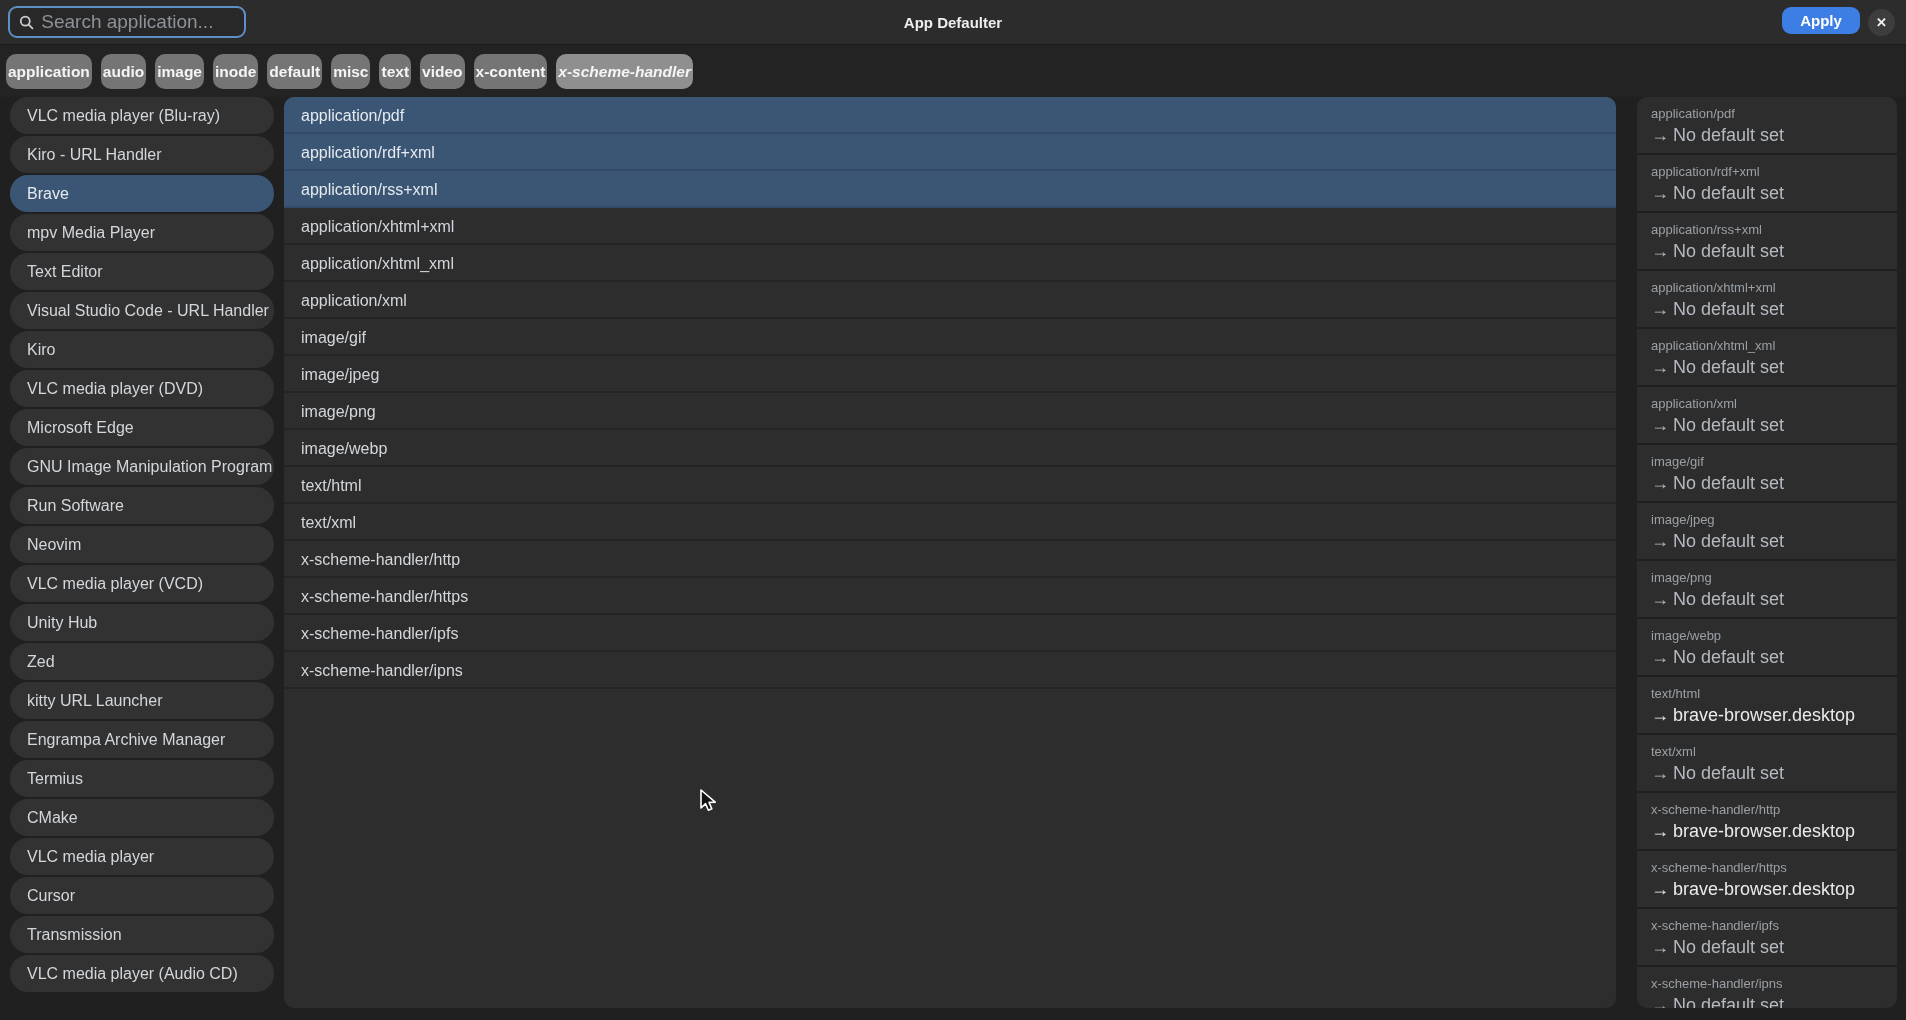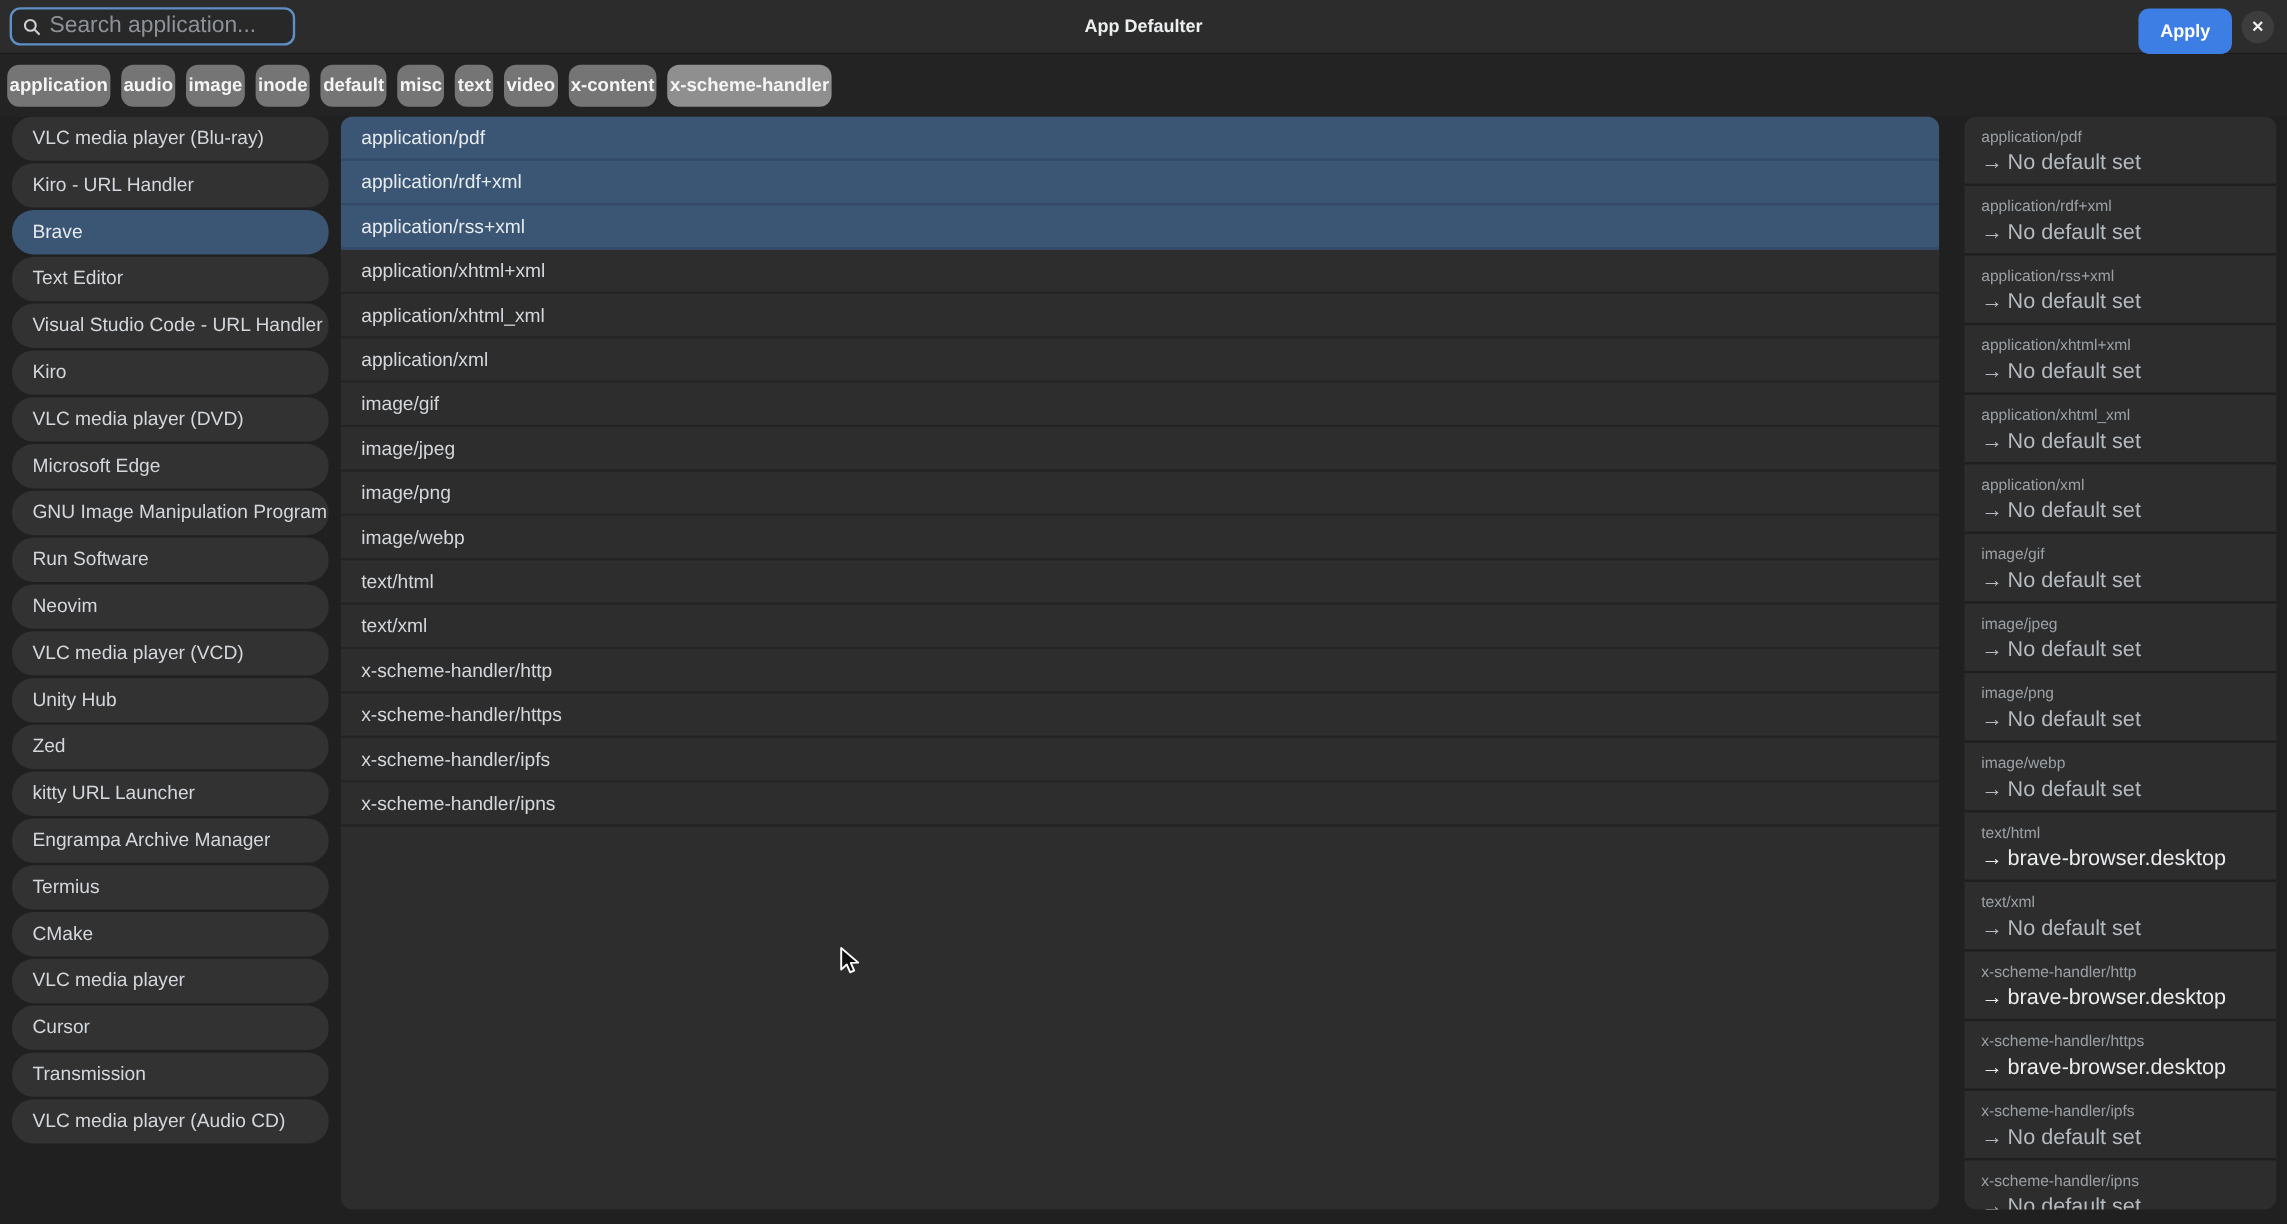--- a/index.html
+++ b/index.html
@@ -24,41 +24,41 @@
   .search input {
     background:transparent; border:none; outline:none; color:#dfe2e5;
     font-size:19px; margin-left:7px; width:100%; font-family:inherit;
   }
   .search input::placeholder { color:#8d9298; }
   .title {
     position:absolute; left:0; right:0; top:0; height:45px; line-height:45px;
     text-align:center; color:#eceeef; font-weight:700; font-size:15px;
   }
   .apply {
-    position:absolute; top:7px; right:46px; width:78px; height:38px;
+    position:absolute; top:7px; right:46px; width:78px; height:27px;
     background:#3c7ee4; color:#ffffff; border:none; border-radius:9px;
     font-weight:700; font-size:15px; font-family:inherit; cursor:pointer;
   }
   .closebtn {
     position:absolute; top:9px; right:11px; width:27px; height:27px;
     border-radius:50%; background:#3d3d3d; color:#f0f0f0;
     font-size:13px; font-weight:700; line-height:27px; text-align:center; cursor:pointer;
   }
 
   
   .chips {
     position:absolute; top:45px; left:0; width:1906px; height:52px;
     background:#232323; display:flex; align-items:center; padding-left:6px; gap:9px;
   }
   .chip {
     height:35px; line-height:35px; padding:0 2px; background:#757575;
     border-radius:10px; color:#f5f5f5; font-weight:700; font-size:15.5px;
     white-space:nowrap; cursor:pointer;
   }
-  .chip.active { background:#8f8f8f; }
+  .chip.active { background:#8f8f8f;font-style:italic; }
 
   
   .panel-left {
     position:absolute; left:10px; top:97px; width:264px; height:911px;
     border-radius:10px; overflow:hidden;
   }
   .app-row {
     height:37px; line-height:37px; margin-bottom:2px; background:#323232;
     color:#d3d7db; font-size:16px; padding-left:17px; white-space:nowrap;
     overflow:hidden; cursor:pointer;border-radius:18px;
@@ -132,20 +132,21 @@
   </div>
 
 <div class="panel-left">
 
     <div class="app-row">VLC media player (Blu-ray)</div>
 
     <div class="app-row">Kiro - URL Handler</div>
 
     <div class="app-row selected">Brave</div>
 
+    <div class="app-row">mpv Media Player</div>
 
     <div class="app-row">Text Editor</div>
 
     <div class="app-row">Visual Studio Code - URL Handler</div>
 
     <div class="app-row">Kiro</div>
 
     <div class="app-row">VLC media player (DVD)</div>
 
     <div class="app-row">Microsoft Edge</div>

